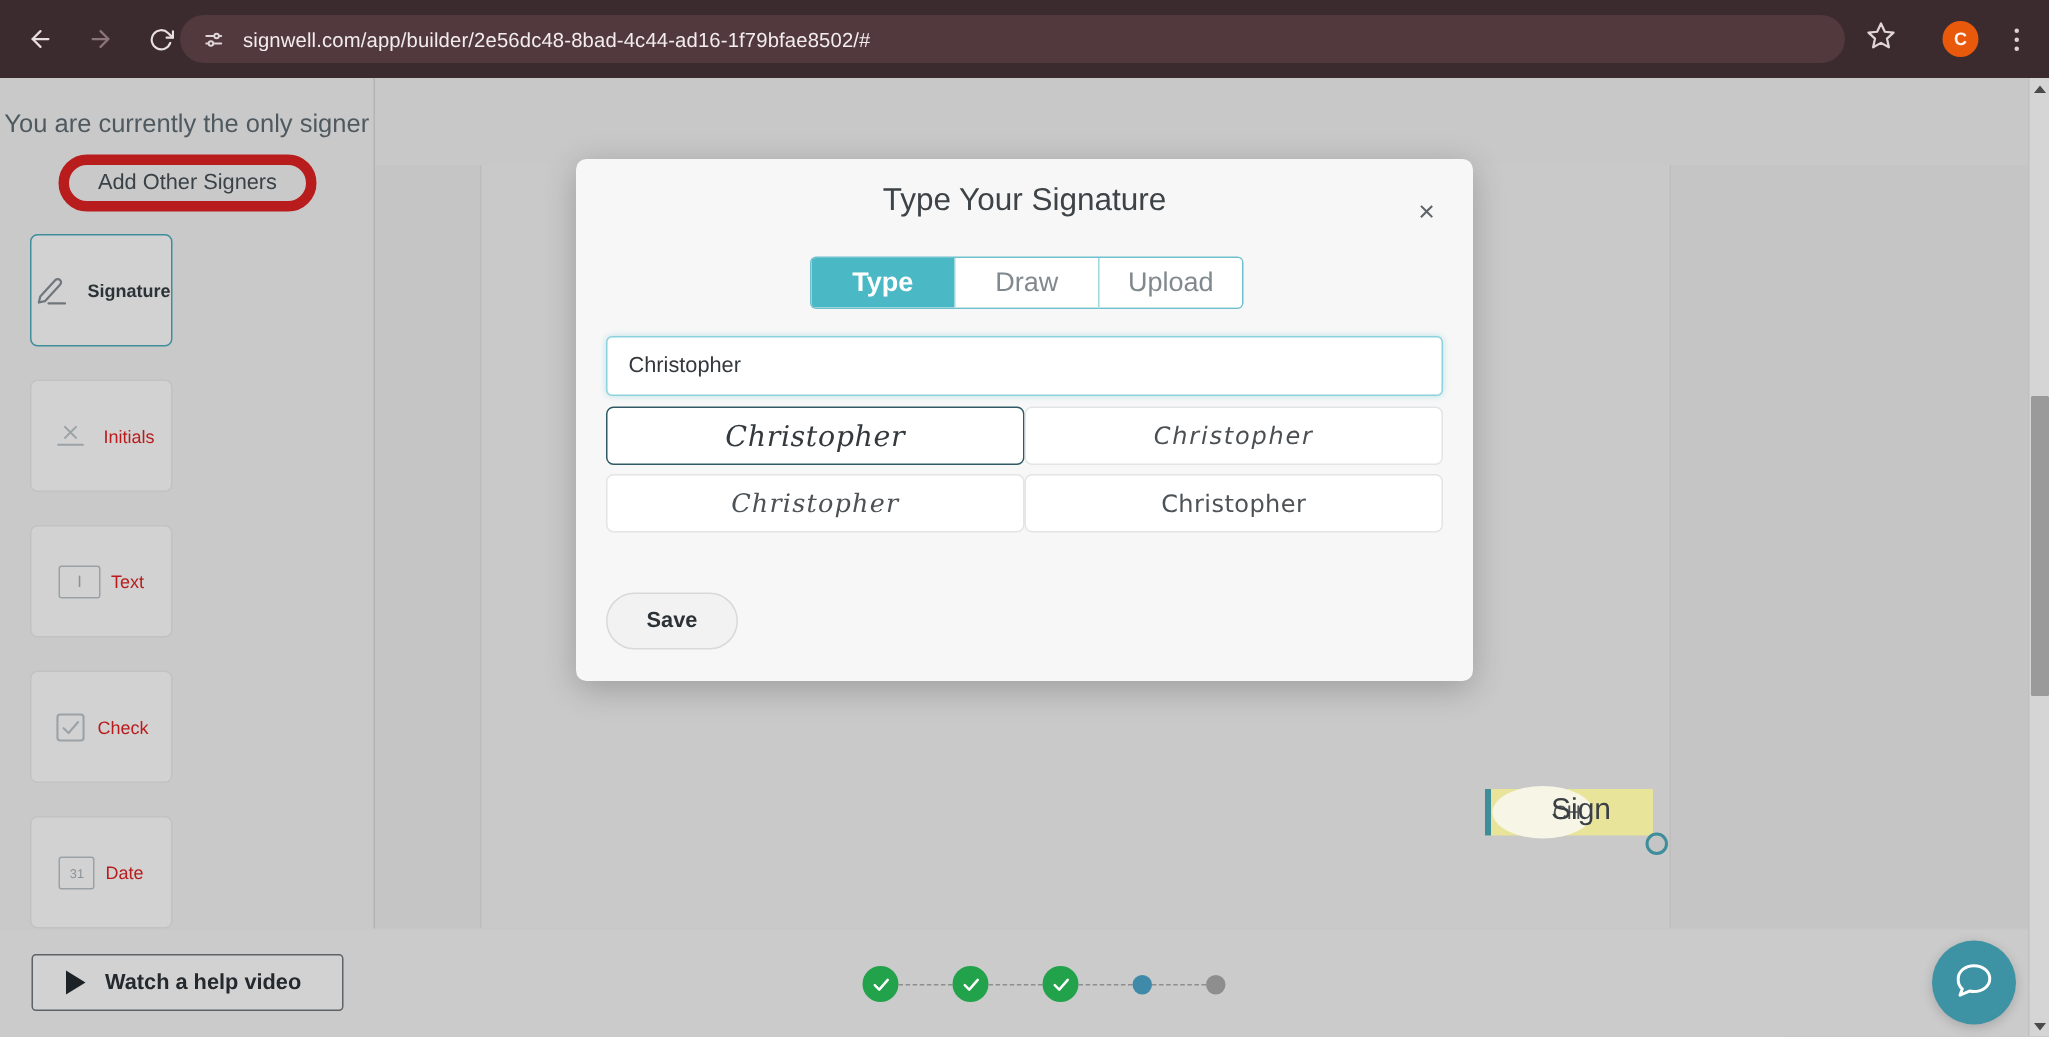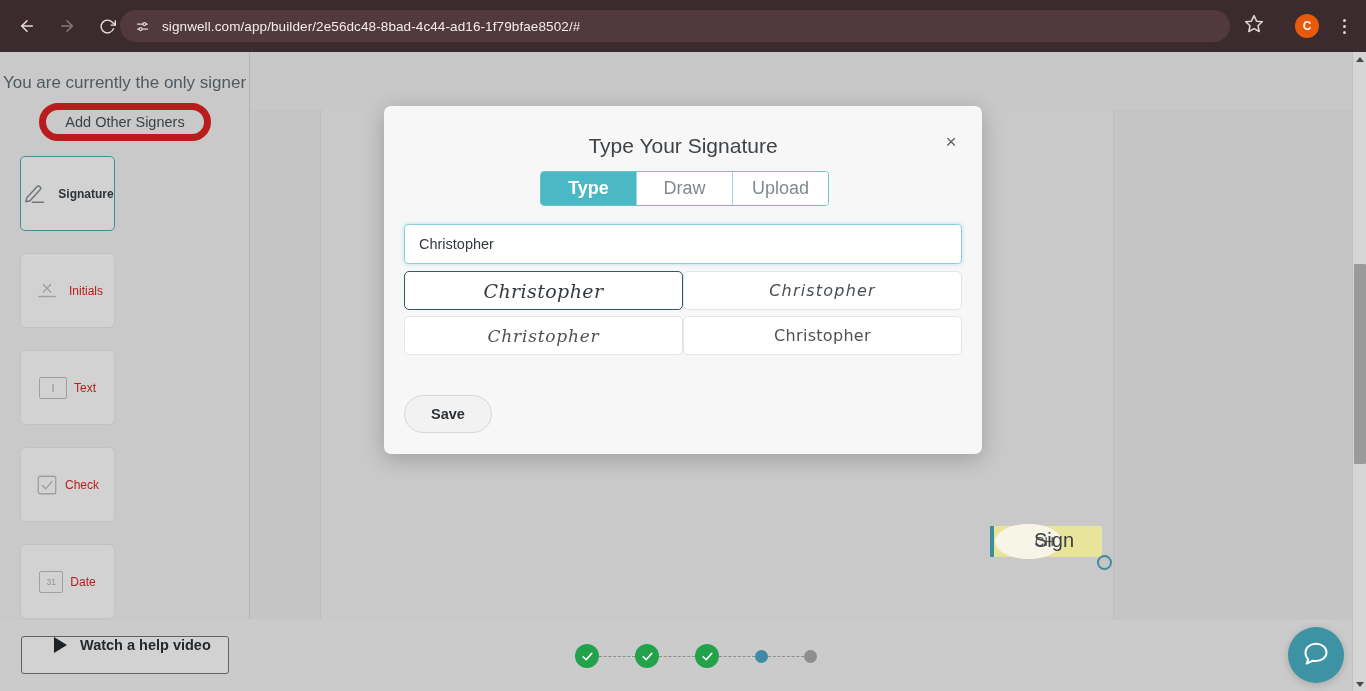--- a/index.html
+++ b/index.html
@@ -217,22 +217,22 @@
     position: absolute; left: 0; top: 568px;
     width: 1366px; height: 71px;
     background: #cbcbcb;
   }
   .help-video-btn {
     position: absolute; left: 21px; top: 16px;
     width: 208px; height: 38px;
     background: #d2d2d2;
     border: 1px solid #5d6367;
     border-radius: 3px;
-    display: flex; align-items: flex-start; gap: 13px;
-    padding-left: 32px;
+    display: flex; align-items: center; gap: 13px;
+    padding-left: 22px;
     box-sizing: border-box;
     font-size: 14.5px; font-weight: bold; color: #24292d;
     font-family: "Liberation Sans", sans-serif;
     cursor: pointer;
   }
   .play-triangle {
     width: 0; height: 0;
     border-top: 8px solid transparent;
     border-bottom: 8px solid transparent;
     border-left: 13px solid #1d2226;
@@ -298,21 +298,21 @@
 
   
   .modal {
     position: absolute; left: 384px; top: 106px;
     width: 598px; height: 348px;
     background: #f7f7f7;
     border-radius: 7px;
     box-shadow: 0 5px 22px rgba(0,0,0,0.22);
   }
   .modal-title {
-    position: absolute; left: 0; top: 28px; width: 598px;
+    position: absolute; left: 0; top: 16px; width: 598px;
     text-align: center;
     font-size: 21px; color: #3d4347;
   }
   .modal-close {
     position: absolute; right: 20px; top: 24px;
     width: 22px; height: 22px;
     display: flex; align-items: center; justify-content: center;
     font-size: 19px; color: #5d6367;
     cursor: pointer; line-height: 1;
   }

